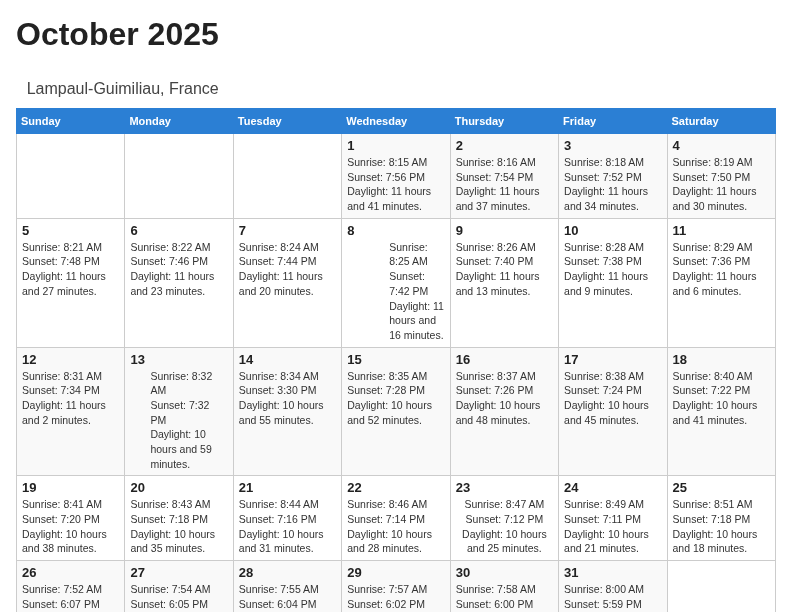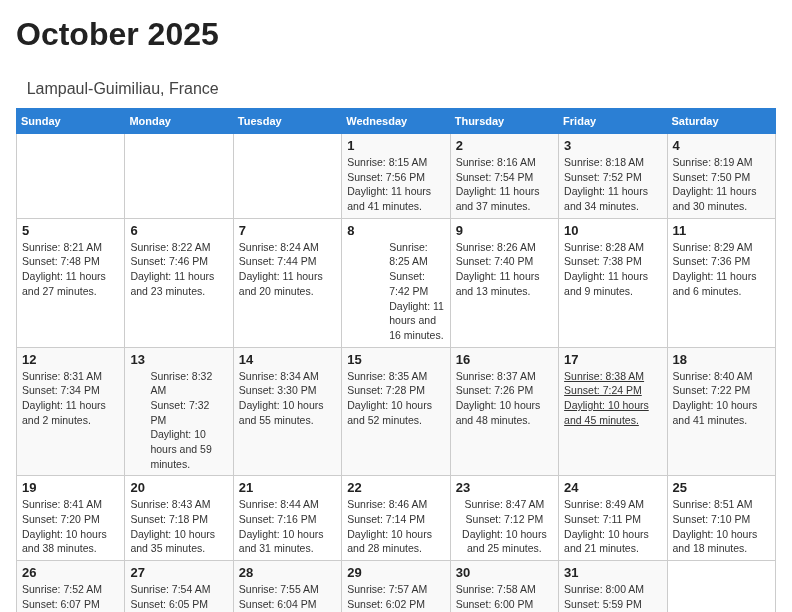--- a/index.html
+++ b/index.html
@@ -210,21 +210,21 @@
 Daylight: 10 hours and 52 minutes.</div>
         </td>
         <td>
           <span class="day-num">16</span>
           <div class="day-info" style="white-space: pre-line;">Sunrise: 8:37 AM
 Sunset: 7:26 PM
 Daylight: 10 hours and 48 minutes.</div>
         </td>
         <td>
           <span class="day-num">17</span>
-          <div class="day-info" style="white-space: pre-line; text-decoration: underline;">Sunrise: 8:38 AM
+          <div class="day-info" style="white-space: pre-line;">Sunrise: 8:38 AM
 Sunset: 7:24 PM
 Daylight: 10 hours and 45 minutes.</div>
         </td>
         <td>
           <span class="day-num">18</span>
           <div class="day-info" style="white-space: pre-line;">Sunrise: 8:40 AM
 Sunset: 7:22 PM
 Daylight: 10 hours and 41 minutes.</div>
         </td>
       </tr>
@@ -261,21 +261,21 @@
         </td>
         <td>
           <span class="day-num">24</span>
           <div class="day-info" style="white-space: pre-line;">Sunrise: 8:49 AM
 Sunset: 7:11 PM
 Daylight: 10 hours and 21 minutes.</div>
         </td>
         <td>
           <span class="day-num">25</span>
           <div class="day-info" style="white-space: pre-line;">Sunrise: 8:51 AM
-Sunset: 7:10 PM
+Sunset: 7:18 PM
 Daylight: 10 hours and 18 minutes.</div>
         </td>
       </tr>
       <tr>
         <td>
           <span class="day-num">26</span>
           <div class="day-info" style="white-space: pre-line;">Sunrise: 7:52 AM
 Sunset: 6:07 PM
 Daylight: 10 hours and 15 minutes.</div>
         </td>

